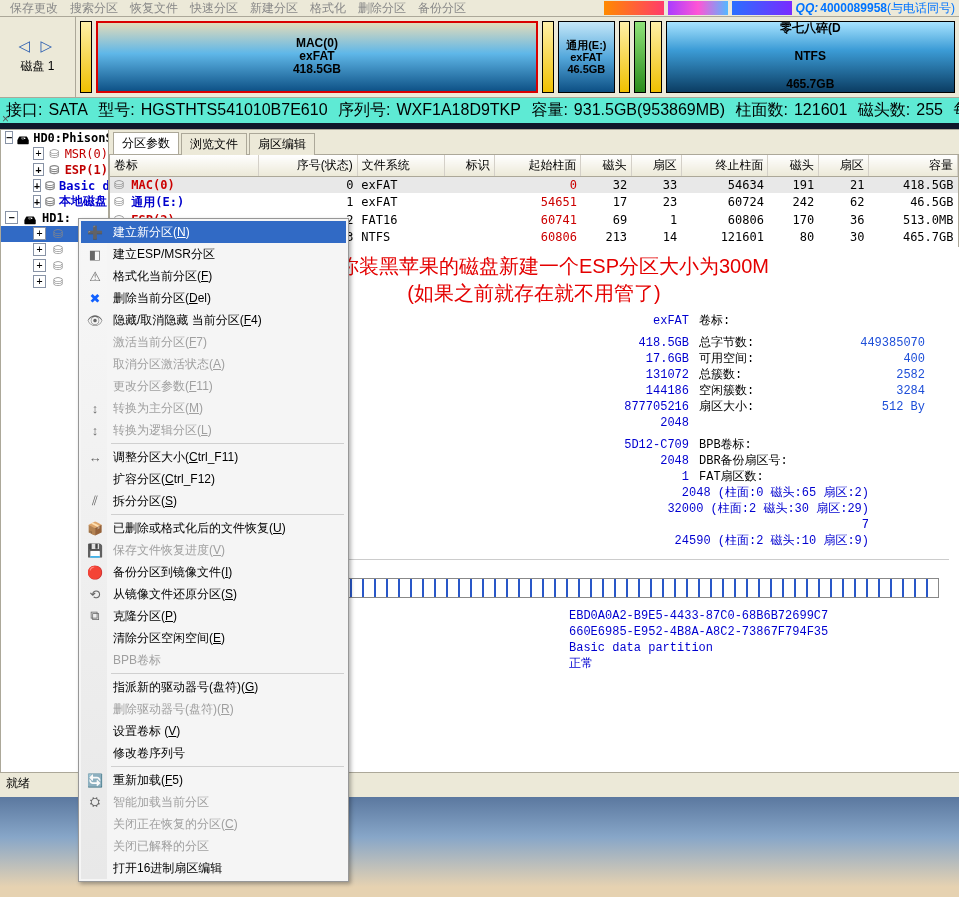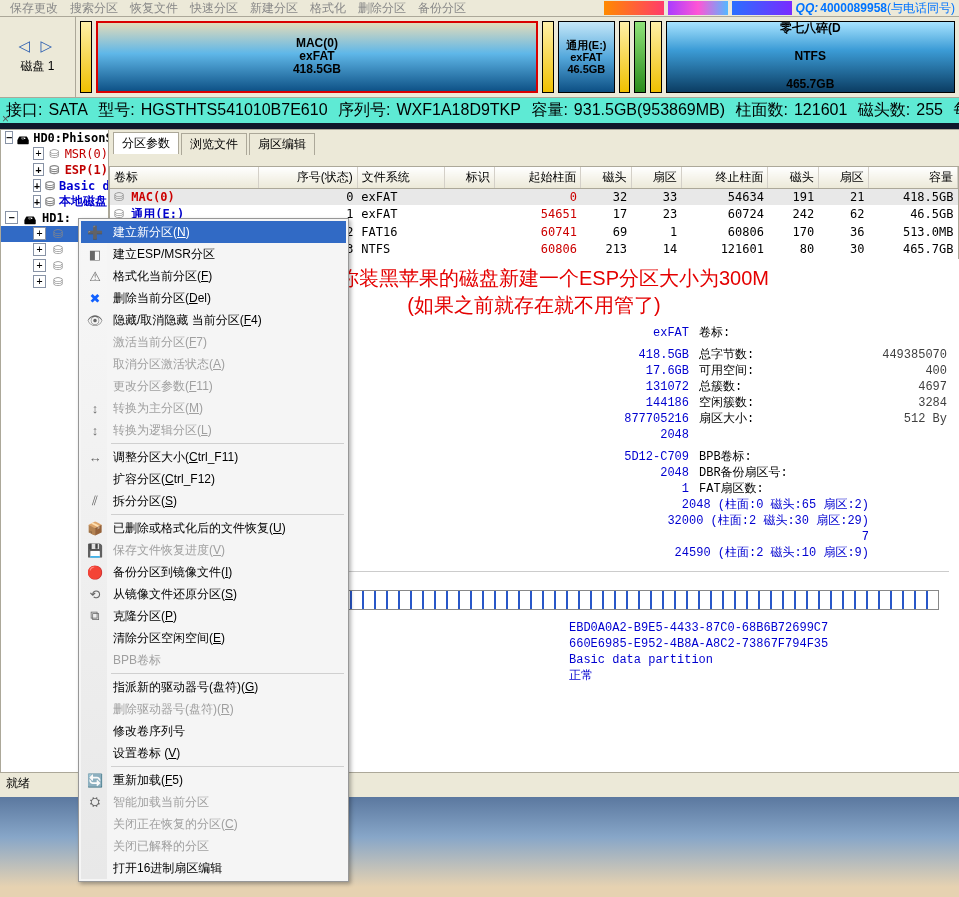--- a/index.html
+++ b/index.html
@@ -178,21 +178,21 @@
   .right {
     flex: 1;
     display: flex;
     flex-direction: column;
     background: #ece9d8;
     border-top: 1px solid #aca899;
   }
   .tabs {
     display: flex;
     background: #ece9d8;
-    padding: 2px 2px 12px 4px;
+    padding: 2px 2px 0 4px;
   }
   .tab {
     border: 1px solid #aca899;
     border-bottom: none;
     padding: 2px 8px;
     background: #ece9d8;
     margin-right: 2px;
     position: relative;
     top: 1px;
   }
@@ -246,21 +246,21 @@
     font-family: "FixedSys","SimSun","Courier New",monospace;
     font-size: 12px;
   }
   .detail .row {
     display: flex;
     line-height: 16px;
   }
   .detail .lab { width: 300px; text-align: left; }
   .detail .val1 { width: 220px; text-align: right; color: #0000d0; }
   .detail .lab2 { width: 110px; text-align: left; margin-left: 10px; }
-  .detail .val2 { flex:1; text-align: right; color: #404040; padding-right: 12px; }
+  .detail .val2 { flex:1; text-align: right; color: #1d4ed8; padding-right: 34px; }
   .detail .lab2b { width: 260px; text-align: left; margin-left: 10px; }
   .detail .full { flex:1; color:#0000d0; }
   .detail .sect { color:#000; }
 
   
   .status {
     position: absolute;
     left: 0;
     bottom: 100px;
     width: 100%;
@@ -555,21 +555,21 @@
       <div class="row">
           <span class="lab"></span>
           <span class="val1">17.6GB</span>
           <span class="lab2">可用空间:</span>
           <span class="val2">400</span>
         </div>
       <div class="row">
           <span class="lab"></span>
           <span class="val1">131072</span>
           <span class="lab2">总簇数:</span>
-          <span class="val2">4697</span>
+          <span class="val2">2582</span>
         </div>
       <div class="row">
           <span class="lab"></span>
           <span class="val1">144186</span>
           <span class="lab2">空闲簇数:</span>
           <span class="val2">3284</span>
         </div>
       <div class="row">
           <span class="lab"></span>
           <span class="val1">877705216</span>
@@ -723,24 +723,24 @@
         <span>BPB卷标</span>
       </div>
       <div class="sep"></div>
       <div class="mi">
         <span>指派新的驱动器号(盘符)(<span class="u">G</span>)</span>
       </div>
       <div class="mi dis">
         <span>删除驱动器号(盘符)(<span class="u">R</span>)</span>
       </div>
       <div class="mi">
+        <span>设置卷标 (<span class="u">V</span>)</span>
+      </div>
+      <div class="mi">
         <span>修改卷序列号</span>
-      </div>
-      <div class="mi">
-        <span>设置卷标 (<span class="u">V</span>)</span>
       </div>
       <div class="sep"></div>
       <div class="mi">
         <span class="mico" style="color:#666">🔄</span>
         <span>重新加载(<span class="u">F</span>5)</span>
       </div>
       <div class="mi dis">
         <span class="mico" style="color:#666">⛭</span>
         <span>智能加载当前分区</span>
       </div>

